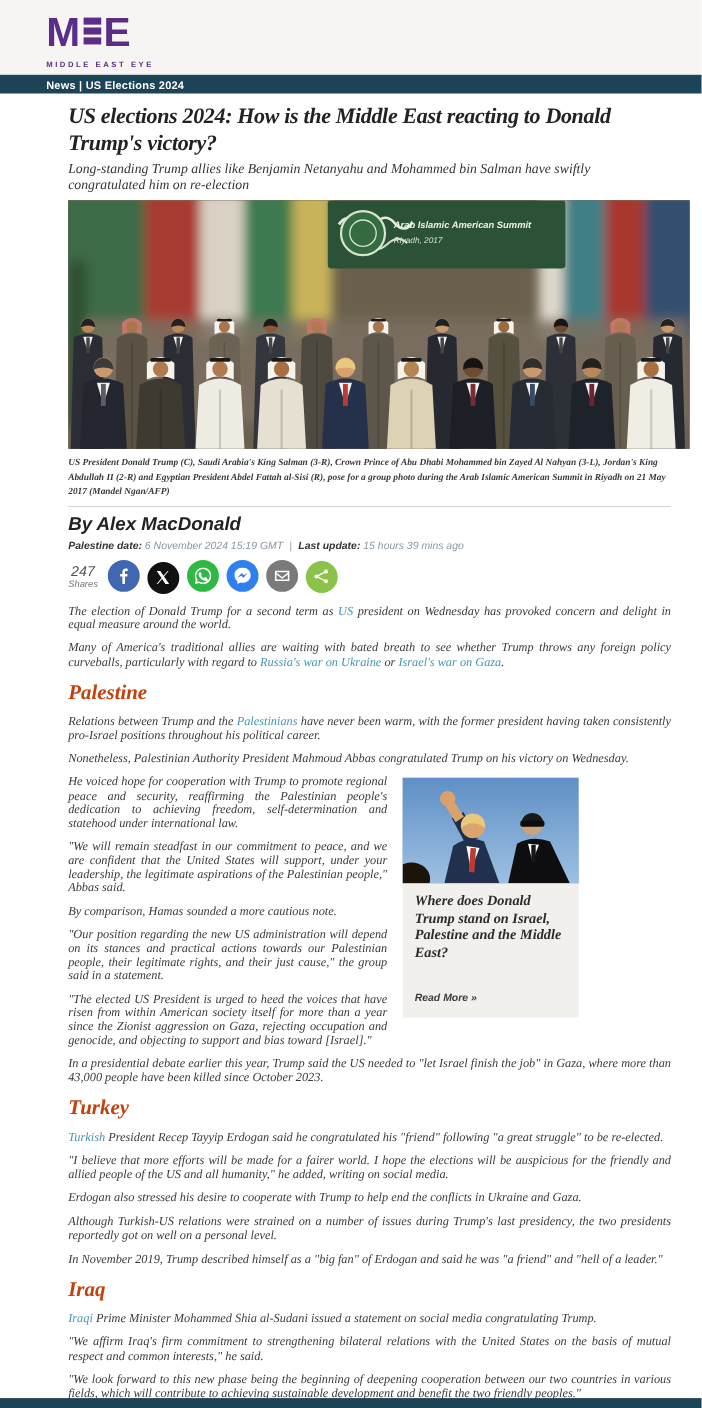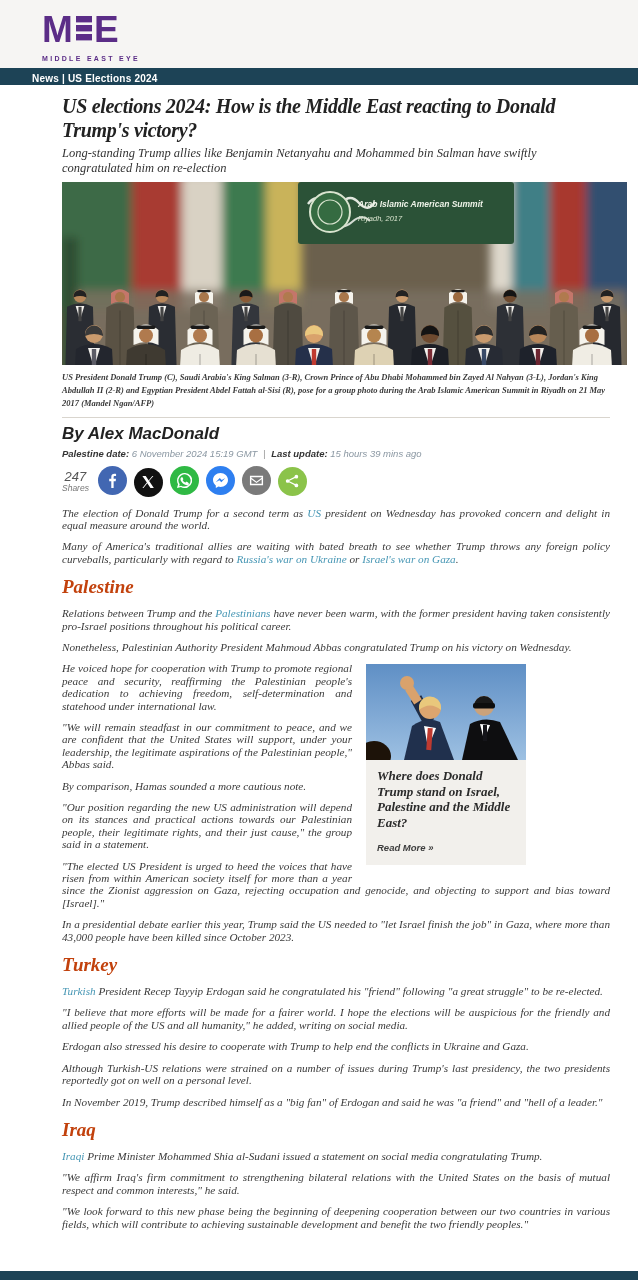--- a/index.html
+++ b/index.html
@@ -2,30 +2,30 @@
 <html><head>
 <meta charset="utf-8">
 <style>
   html,body{margin:0;padding:0;background:#fff;}
   .page{width:638px;height:1280px;position:relative;overflow:hidden;background:#fff;
         font-family:"Liberation Sans","DejaVu Sans",sans-serif;}
   
   .site-header{background:#f6f5f3;padding:12px 0 9px 42px;height:47px;}
   .logo{display:inline-block;text-decoration:none;}
   .logo-caption{font-size:7px;font-weight:bold;letter-spacing:2.3px;color:#5b2d87;margin-top:1px;}
-  .nav-bar{background:#1d4356;height:17px;line-height:17px;padding-left:32px;}
+  .nav-bar{background:#1d4356;height:17px;line-height:17px;padding-left:42px;}
   .nav-bar a{color:#fff;font-size:10px;font-weight:bold;text-decoration:none;letter-spacing:.2px;}
   
   main{padding:0 28px 0 62px;font-style:italic;}
   h1{font-family:"Liberation Serif","DejaVu Serif",serif;font-size:20px;line-height:24px;
      font-weight:bold;letter-spacing:-.3px;color:#222;margin:9px 0 4px 0;}
   .standfirst{font-family:"Liberation Serif","DejaVu Serif",serif;font-size:12.5px;line-height:14.5px;
      color:#333;margin:0 0 7px 0;max-width:500px;}
   figure{margin:0;}
-  .hero{width:565px;height:183px;overflow:hidden;background:#6b604d;}
+  .hero{width:565px;height:226px;overflow:hidden;background:#6b604d;}
   .hero svg{display:block;}
   figcaption{font-family:"Liberation Serif","DejaVu Serif",serif;font-weight:bold;font-size:8.5px;
      line-height:13px;color:#3a3a3a;margin:6px 0 7px 0;}
   .rule{border:none;border-top:1px solid #d9d5ce;margin:0 0 6px 0;}
   .byline{display:block;font-size:17px;font-weight:bold;color:#222;text-decoration:none;margin:2px 0 4px 0;}
   .pubrow{font-size:9.5px;color:#8a97a2;margin-bottom:7px;}
   .pubrow b{color:#333;}
   .pubrow .sep{color:#999;padding:0 3px;}
   .share-row{display:flex;align-items:center;margin:2px 0 10px 0;}
   .share-count{text-align:center;margin-right:9px;line-height:1;}
@@ -38,21 +38,21 @@
      color:#3a3a3a;text-align:justify;margin:0 0 9px 0;}
   a.lnk{color:#4696b4;text-decoration:none;}
   h2{font-family:"Liberation Serif","DejaVu Serif",serif;font-size:19px;font-weight:bold;color:#c2410c;
      margin:11px 0 9px 0;clear:both;}
   
   .inset-card{float:right;width:160px;margin:2px 84px 8px 14px;background:#f2f0ec;text-decoration:none;display:block;}
   .card-photo{width:160px;height:96px;overflow:hidden;background:#6b9fd4;}
   .card-photo svg{display:block;}
   .card-body{padding:8px 11px 10px 11px;}
   .card-body h3{font-family:"Liberation Serif","DejaVu Serif",serif;font-size:13px;line-height:15.5px;
-     color:#2b2b2b;margin:0 0 7px 0;}
+     color:#2b2b2b;margin:0 0 24px 0;}
   .read-more{font-size:9.5px;font-weight:bold;color:#3d3d3d;text-decoration:none;}
   .bottom-bar{position:absolute;left:0;right:0;bottom:0;height:9px;background:#1d4356;}
 </style>
 </head>
 <body>
 
 <div class="page">
 
   <header class="site-header">
     <a class="logo" href="#">

